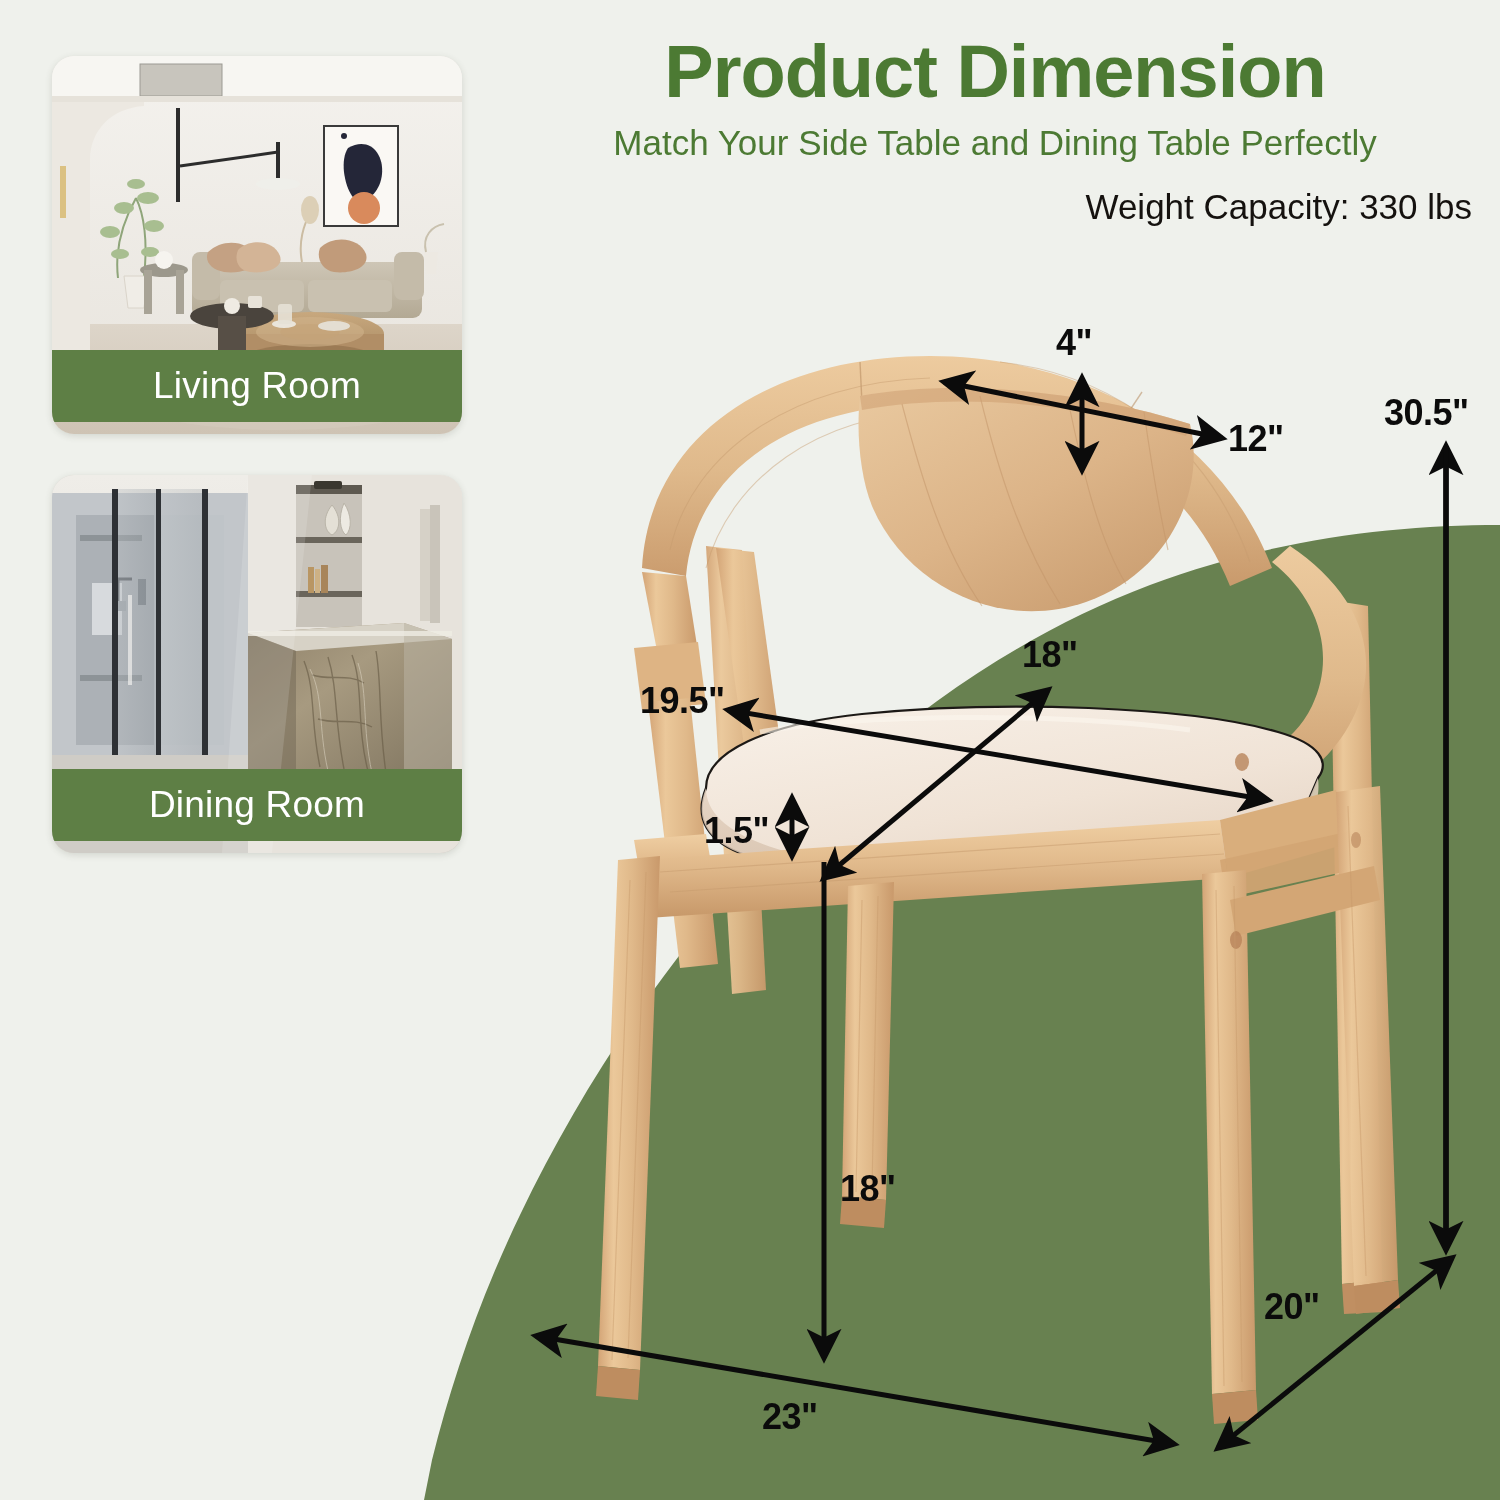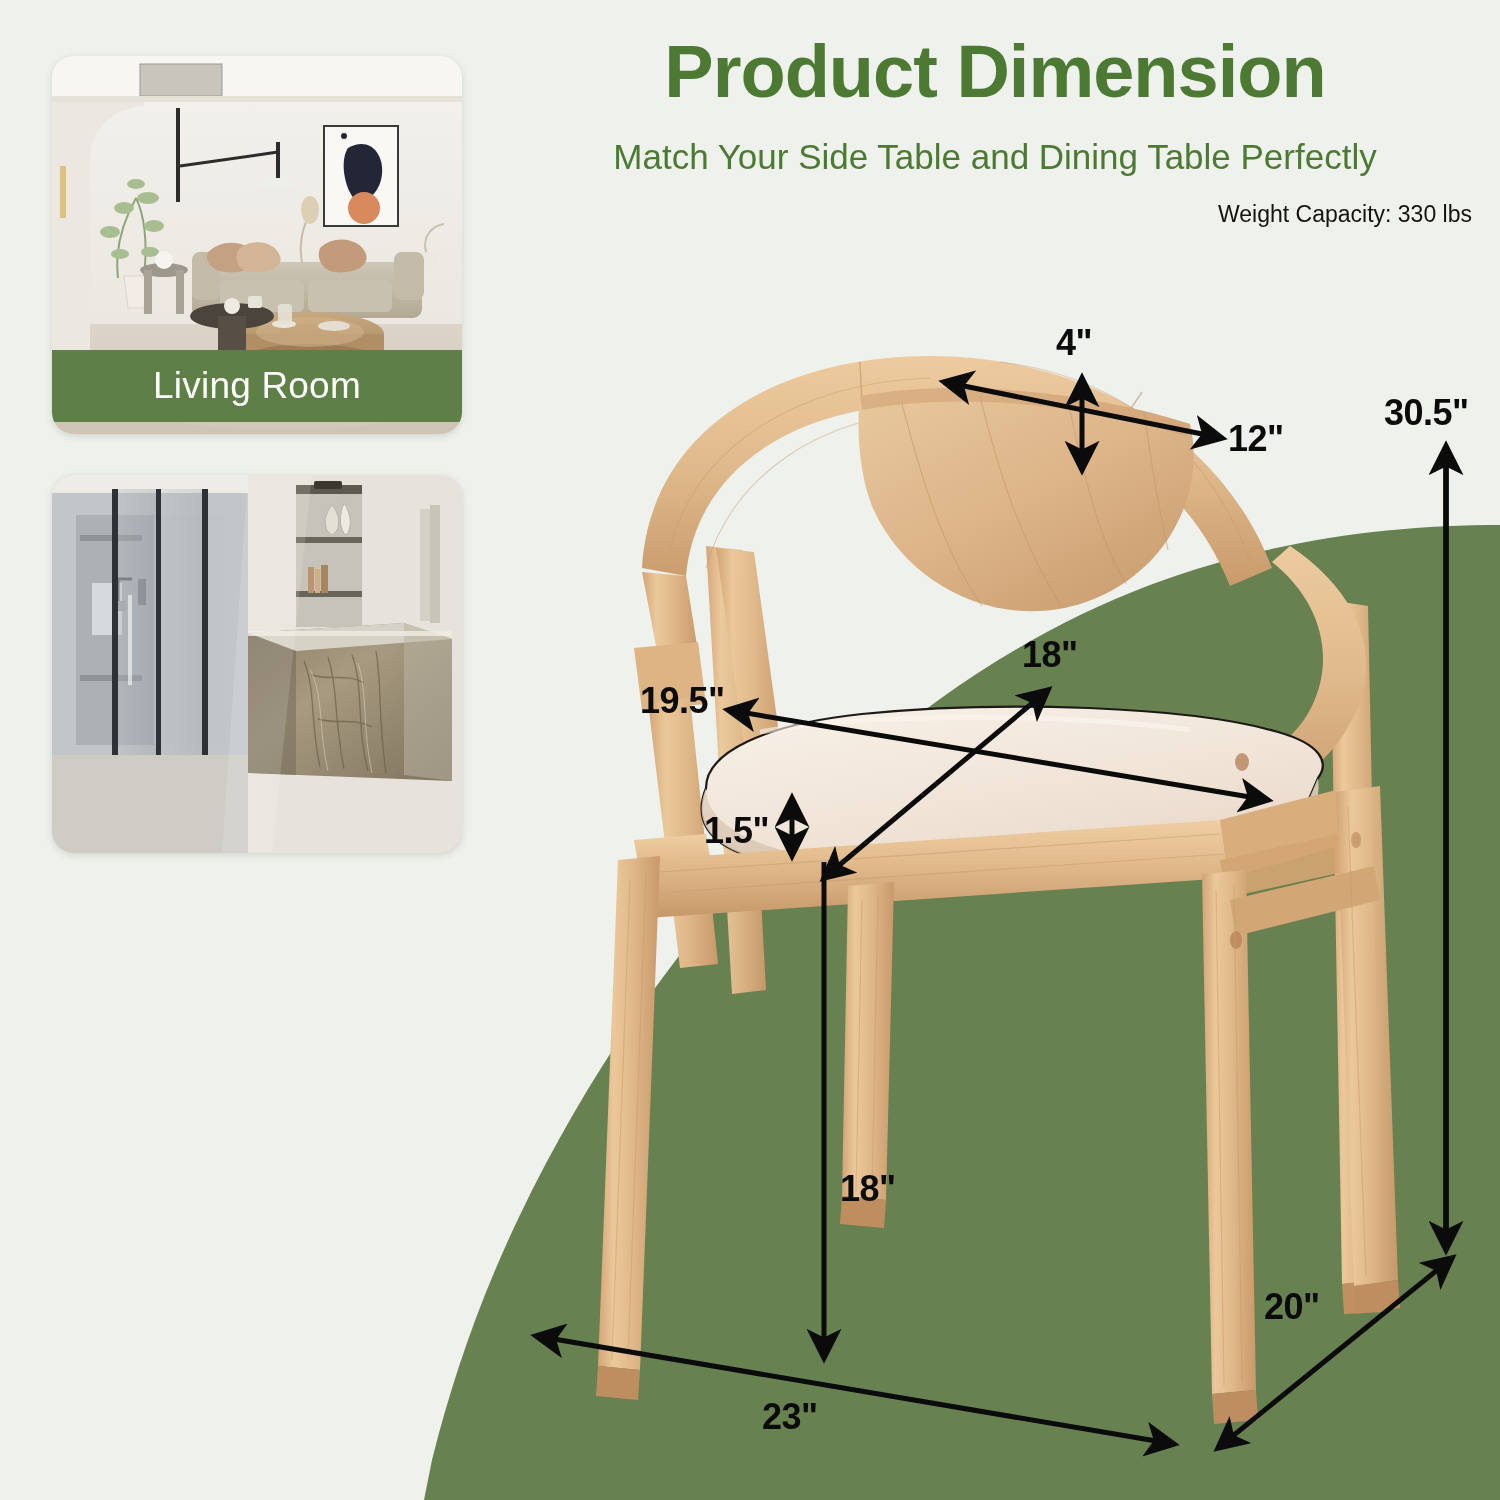--- a/index.html
+++ b/index.html
@@ -14,24 +14,24 @@
   
   .bg-green{position:absolute;left:0;top:0;width:1500px;height:1500px;z-index:0;}
 
   
   .header{position:absolute;left:500px;top:34px;width:990px;z-index:5;text-align:center;}
   .title{
     font-size:74px;font-weight:bold;color:#4C7A33;letter-spacing:-1px;
     line-height:1.04;white-space:nowrap;
   }
   .subtitle{
-    font-size:35px;color:#4C7A33;margin-top:26px;line-height:1.15;white-space:nowrap;
+    font-size:35px;color:#4C7A33;margin-top:12px;line-height:1.15;white-space:nowrap;
   }
   .capacity{
-    font-size:23px;color:#15120F;margin-top:24px;text-align:right;
+    font-size:35px;color:#15120F;margin-top:24px;text-align:right;
     padding-right:18px;white-space:nowrap;
   }
 
   
   .card{
     position:absolute;left:52px;width:410px;height:378px;
     border-radius:22px;overflow:hidden;z-index:6;
     box-shadow:0 2px 7px rgba(60,70,50,.16);
     background:#d9d6cf;
   }
@@ -240,20 +240,21 @@
         <path d="M266,244 C284,250 302,242 320,252"></path>
       </g>
       <g stroke="#E3DCCB" stroke-width="1" fill="none" opacity=".5">
         <path d="M258,194 C272,222 266,252 276,296"></path>
         <path d="M306,188 C316,220 310,252 320,298"></path>
       </g>
       <rect x="196" y="156" width="204" height="5" fill="#EFECE3" opacity=".8"></rect>
 
       <path d="M196,0 L260,0 L220,378 L170,378 Z" fill="#FFFFFF" opacity=".14"></path>
     </svg>
+    <div class="card-label">Dining Room</div>
   </div>
 
   <svg class="chair" viewBox="0 0 970 1200" preserveAspectRatio="xMidYMid meet">
     <defs>
       <linearGradient id="woodV" x1="0" y1="0" x2="1" y2="0">
         <stop offset="0" stop-color="#D3A476"></stop>
         <stop offset=".25" stop-color="#EBC89A"></stop>
         <stop offset=".55" stop-color="#E0B98A"></stop>
         <stop offset="1" stop-color="#C9996B"></stop>
       </linearGradient>

